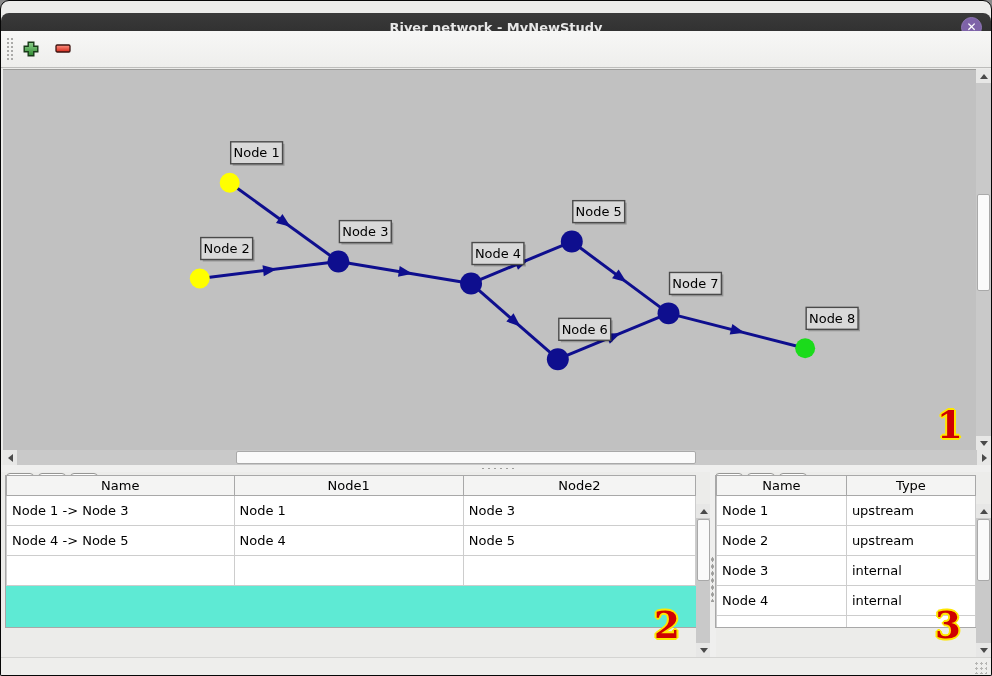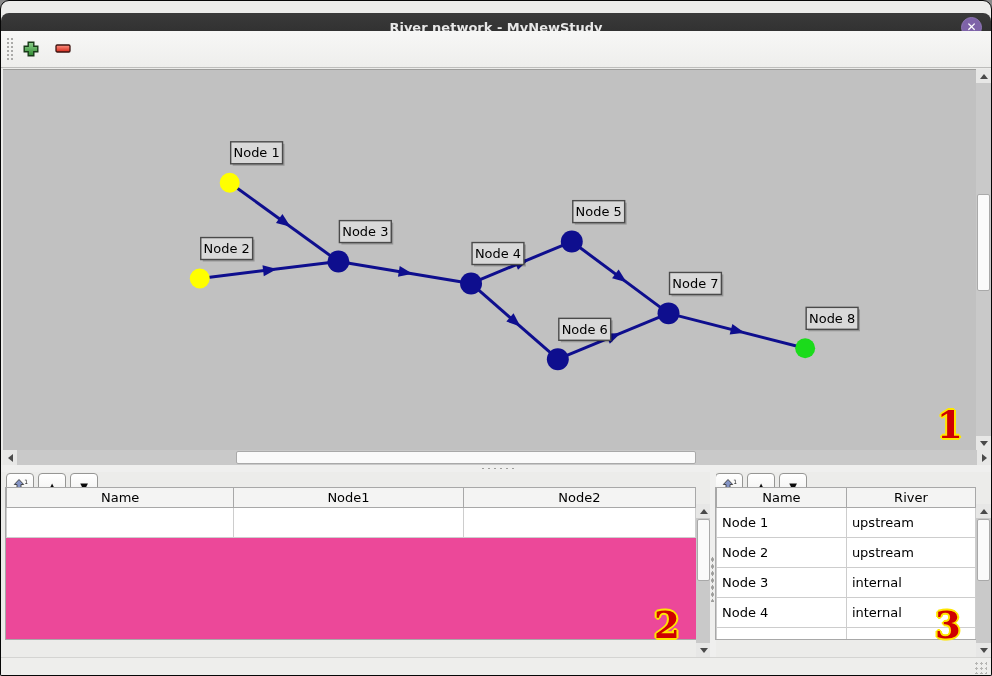--- a/index.html
+++ b/index.html
@@ -45,21 +45,21 @@
   .h-splitter .dots{position:absolute;left:479px;top:2px;width:34px;height:3px;
     background-image:radial-gradient(#9e9e9c 1px,transparent 1.3px);background-size:6px 3px;}
   .v-splitter{position:absolute;left:709px;top:471px;width:6px;height:185px;background:#efefee;}
   .v-splitter .dots{position:absolute;left:1px;top:84px;width:3px;height:46px;
     background-image:radial-gradient(#9e9e9c 1px,transparent 1.3px);background-size:3px 7px;}
   
   .btn-small{position:absolute;top:472px;width:28px;height:26px;border:1px solid #969694;border-radius:4px;
     background:linear-gradient(#ffffff,#efefed);display:flex;align-items:center;justify-content:center;
     font-size:10px;color:#0a0a0a;}
   
-  .table-wrap{position:absolute;top:486px;height:153px;background:#ec4899;border:1px solid #a8a8a8;
+  .table-wrap{position:absolute;top:474px;height:153px;background:#5eead4;border:1px solid #a8a8a8;
     border-right:none;overflow:hidden;}
   #branches-wrap{left:4px;width:691px;}
   #nodes-wrap{left:714px;width:261px;}
   table{border-collapse:collapse;table-layout:fixed;font-size:13px;color:#000;}
   th{height:19px;font-weight:normal;background:#f4f4f3;border:1px solid #a8a8a8;border-top:none;
     text-align:center;padding:0;overflow:hidden;white-space:nowrap;}
   td{height:30px;border:1px solid #cdcdcd;padding:0 0 0 5px;text-align:left;
     overflow:hidden;white-space:nowrap;background:#fff;}
   #branches-scroll{left:695px;top:503px;height:153px;}
   #nodes-scroll{left:975px;top:503px;height:153px;}
@@ -260,20 +260,30 @@
         </colgroup>
       <thead>
         <tr>
           <th>Name</th>
           <th>Node1</th>
           <th>Node2</th>
         </tr>
       </thead>
       <tbody>
         <tr>
+          <td>Node 1 -&gt; Node 3</td>
+          <td>Node 1</td>
+          <td>Node 3</td>
+        </tr>
+        <tr>
+          <td>Node 4 -&gt; Node 5</td>
+          <td>Node 4</td>
+          <td>Node 5</td>
+        </tr>
+        <tr>
             <td></td>
             <td></td>
             <td></td>
           </tr>
       </tbody>
     </table>
   </div>
   <div class="sb sb-v" id="branches-scroll">
     <div class="sb-btn sb-btn-v" style="top:0;">
         <div class="tri tri-up"></div>
@@ -290,21 +300,21 @@
 
   <div class="table-wrap" id="nodes-wrap">
     <table>
       <colgroup>
           <col style="width:131px">
           <col style="width:130px">
         </colgroup>
       <thead>
         <tr>
           <th>Name</th>
-          <th>River</th>
+          <th>Type</th>
         </tr>
       </thead>
       <tbody>
         <tr>
           <td>Node 1</td>
           <td>upstream</td>
         </tr>
         <tr>
           <td>Node 2</td>
           <td>upstream</td>

